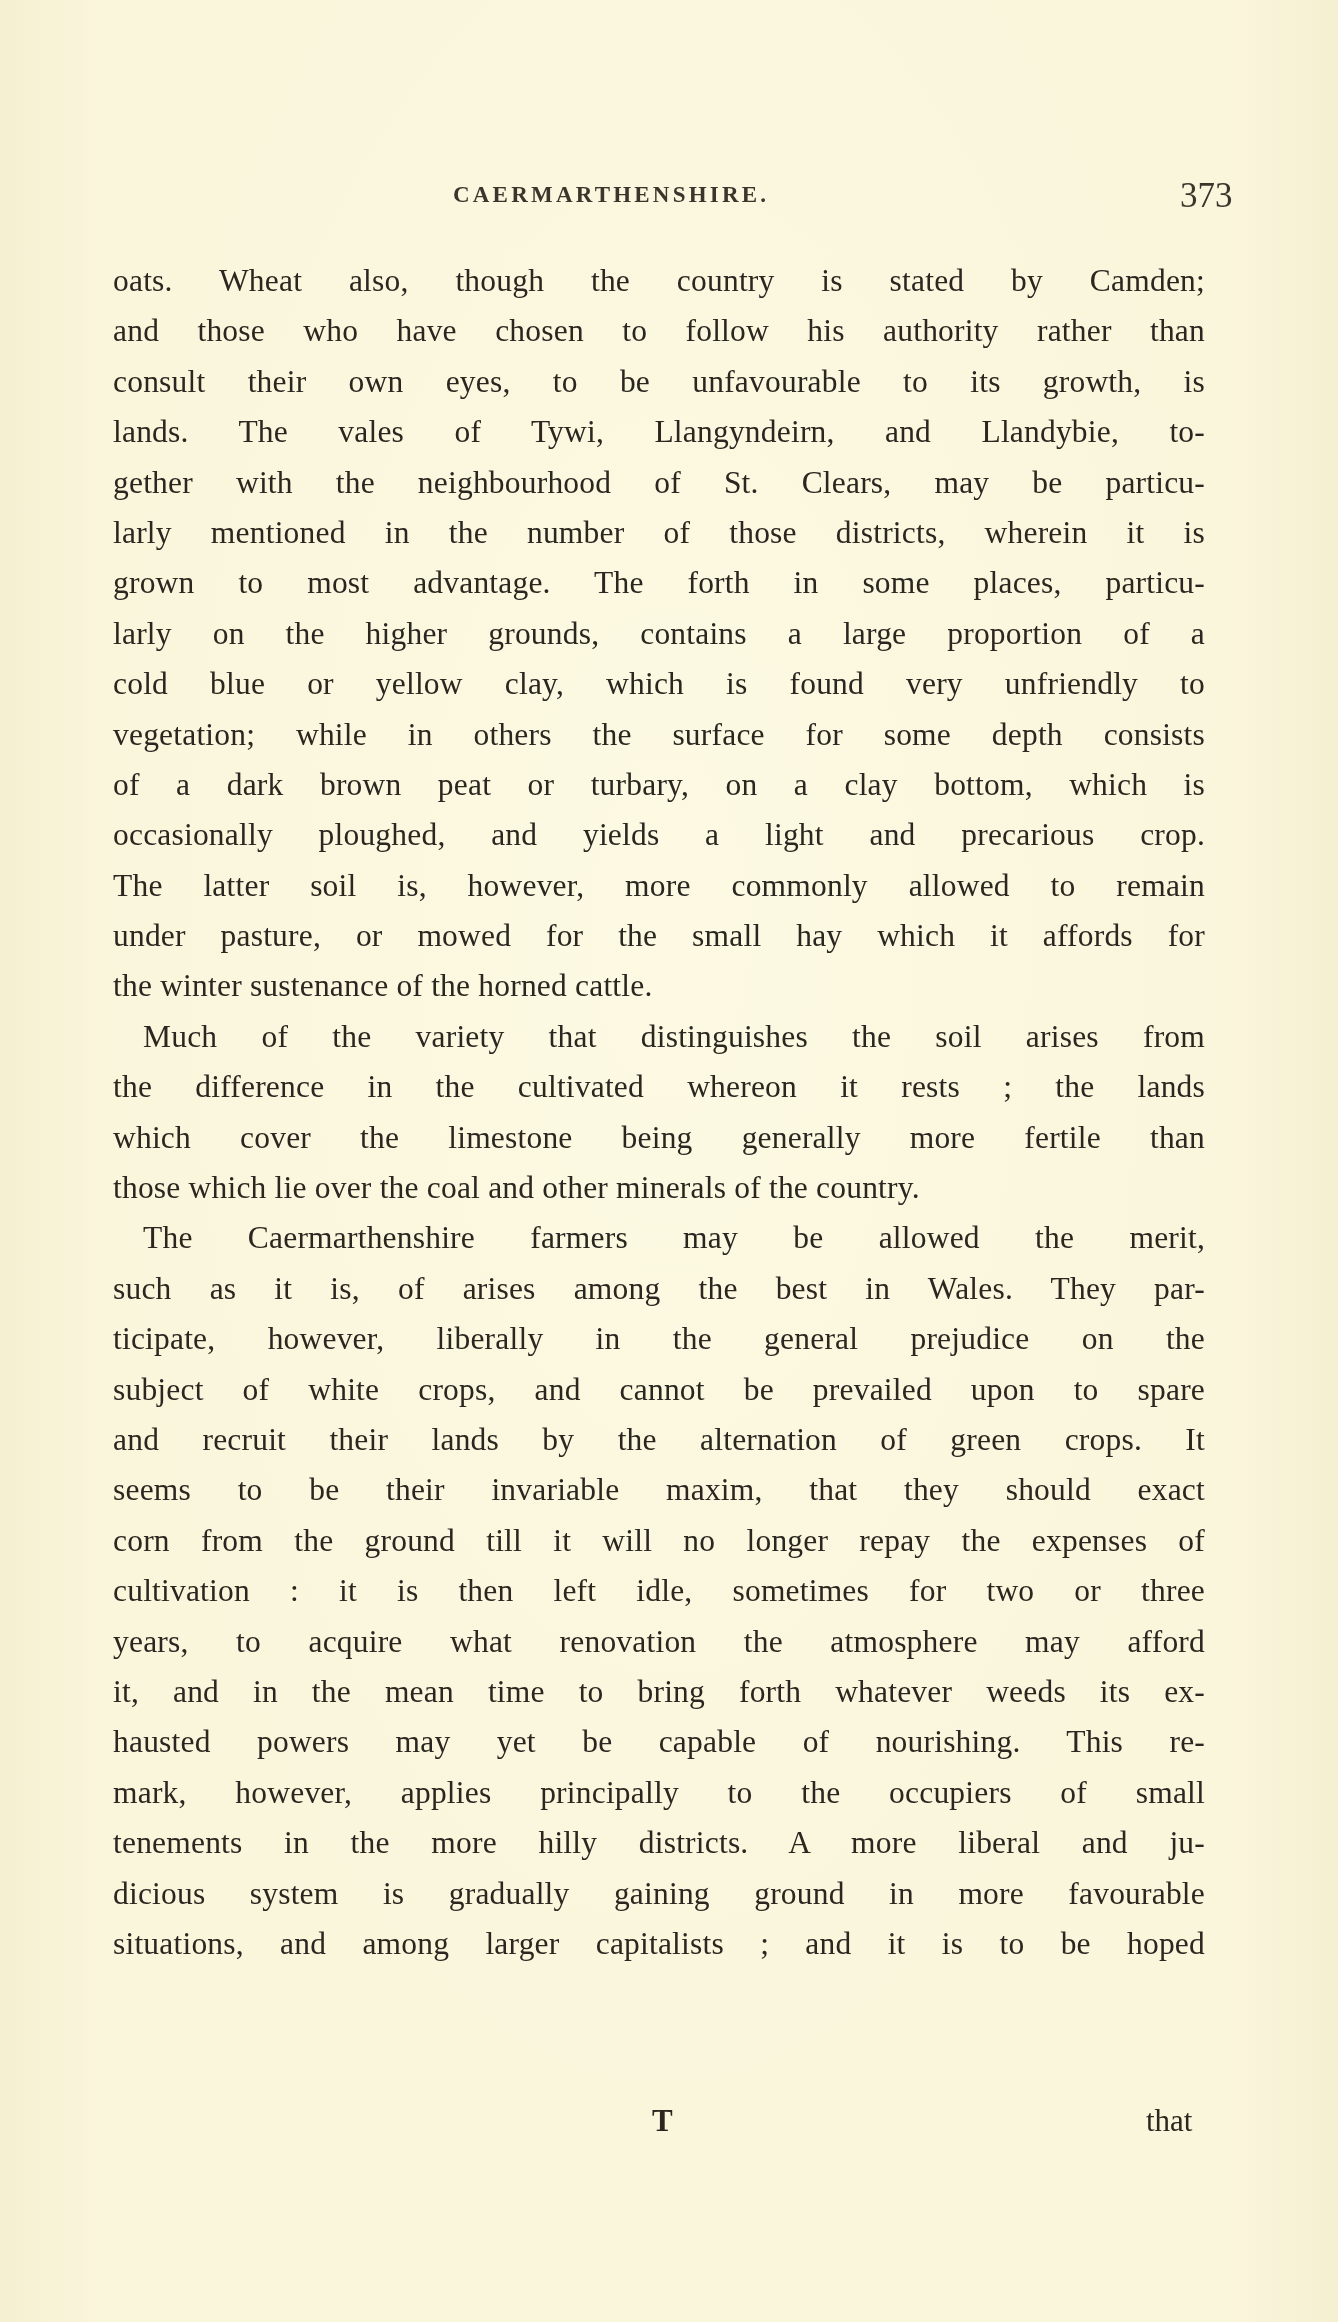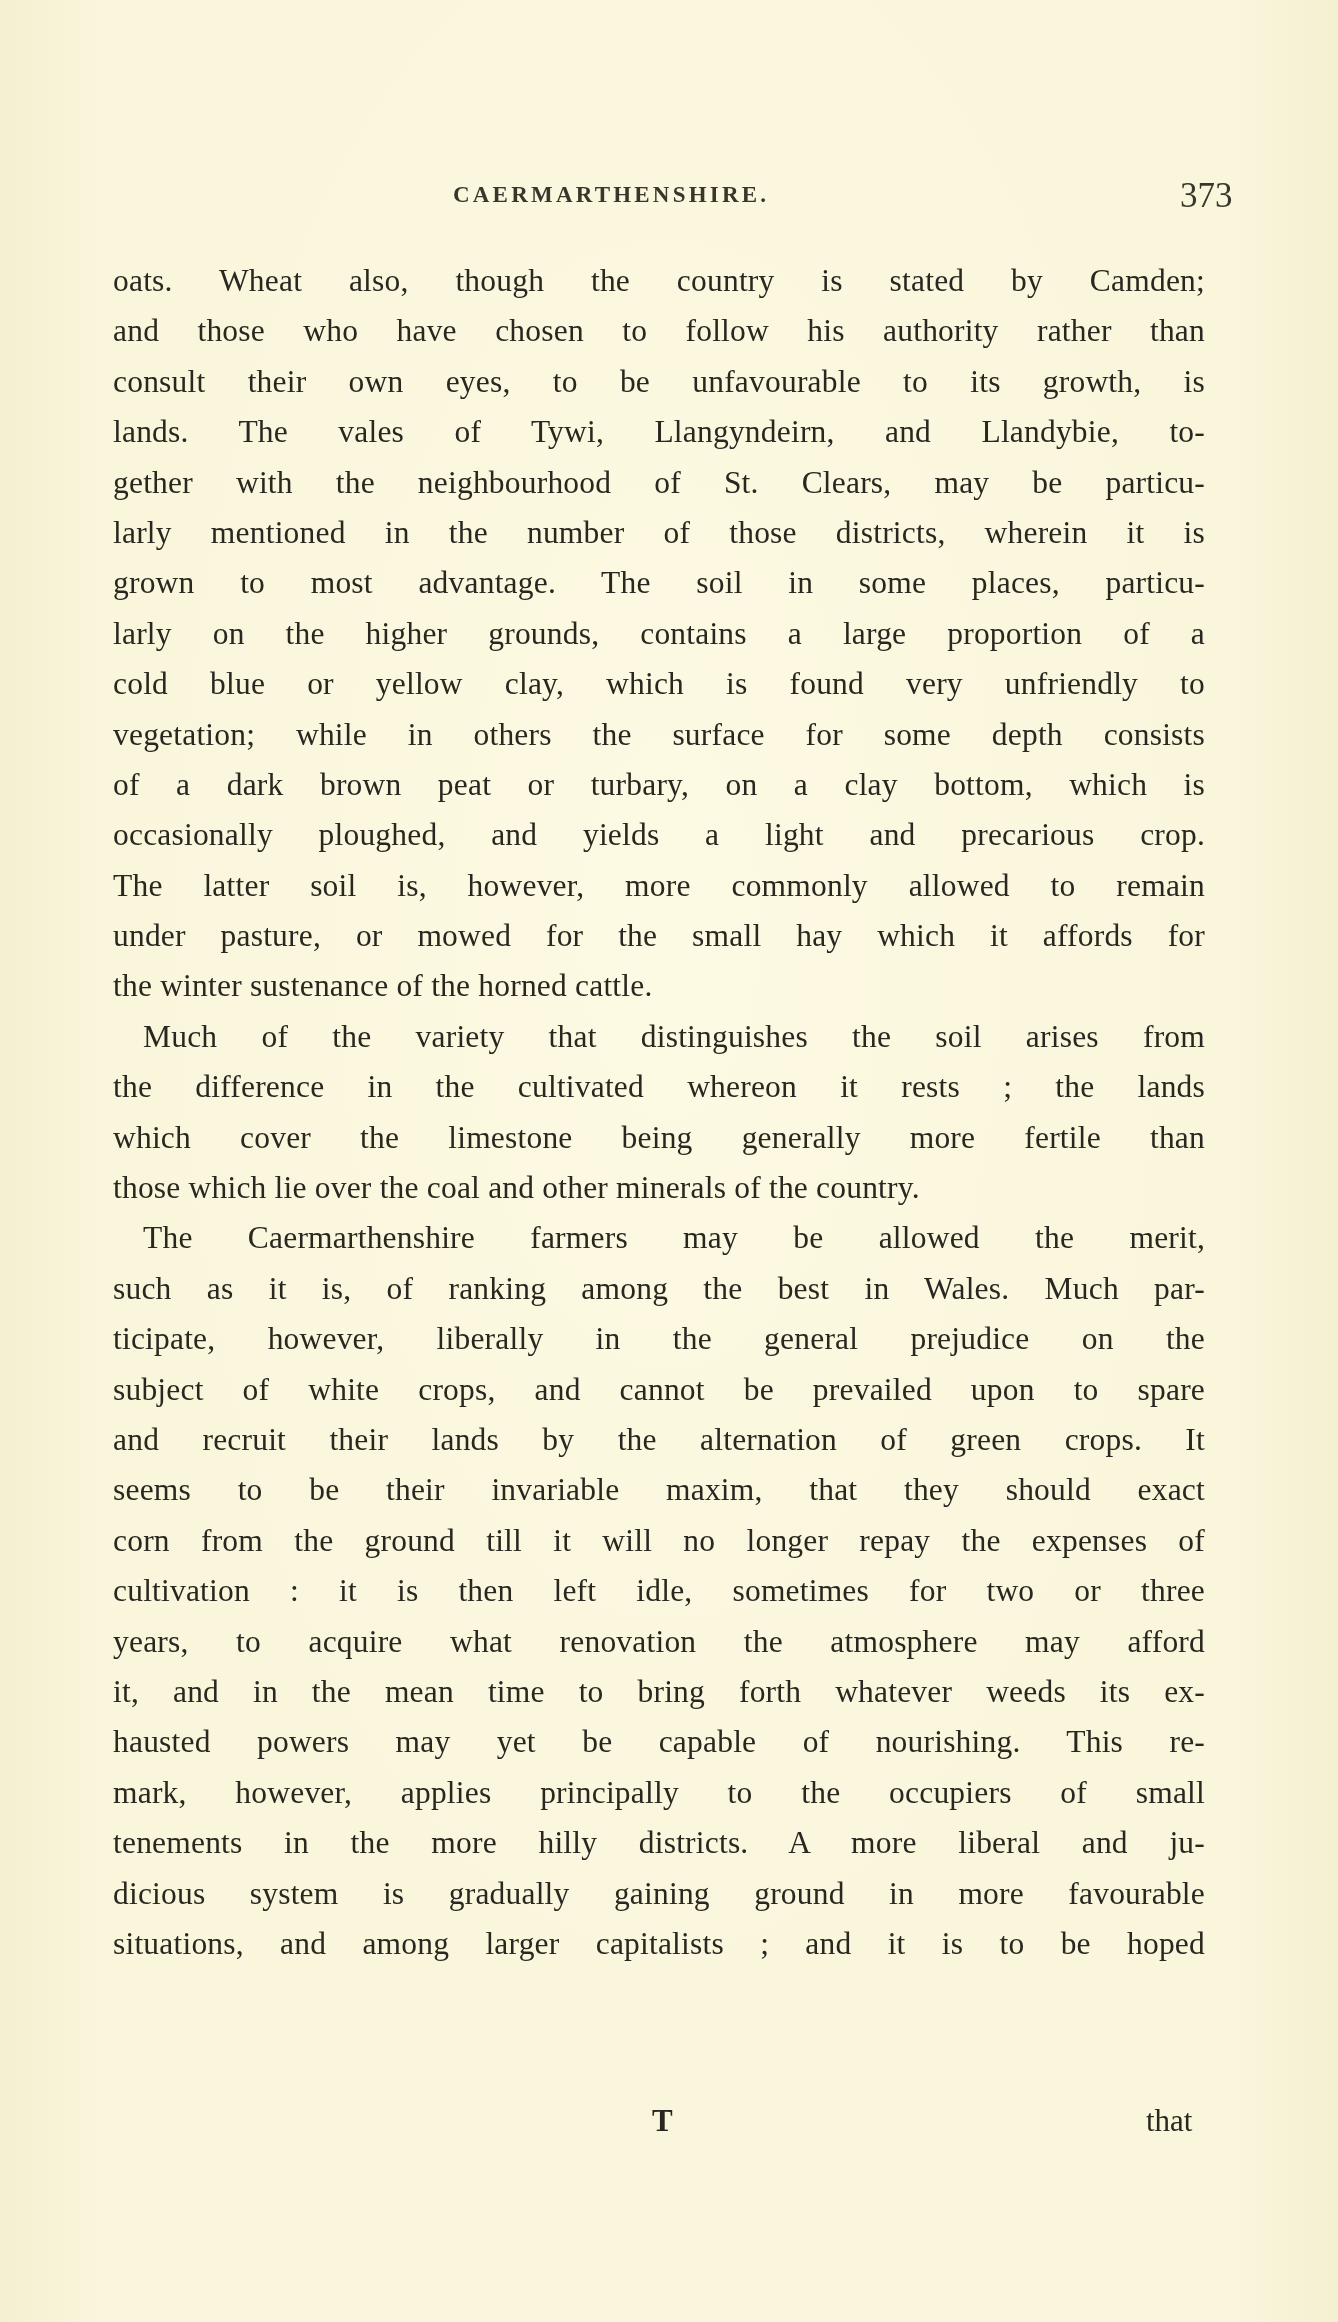--- a/index.html
+++ b/index.html
@@ -101,35 +101,35 @@
   </div>
 
   <div class="body-text" id="body-text">
 
   <span class="line">oats. Wheat also, though the country is stated by Camden;</span>
       <span class="line">and those who have chosen to follow his authority rather than</span>
       <span class="line">consult their own eyes, to be unfavourable to its growth, is</span>
       <span class="line">lands. The vales of Tywi, Llangyndeirn, and Llandybie, to-</span>
       <span class="line">gether with the neighbourhood of St. Clears, may be particu-</span>
       <span class="line">larly mentioned in the number of those districts, wherein it is</span>
-      <span class="line">grown to most advantage. The soil in some places, particu-</span>
+      <span class="line">grown to most advantage. The forth in some places, particu-</span>
       <span class="line">larly on the higher grounds, contains a large proportion of a</span>
       <span class="line">cold blue or yellow clay, which is found very unfriendly to</span>
       <span class="line">vegetation; while in others the surface for some depth consists</span>
       <span class="line">of a dark brown peat or turbary, on a clay bottom, which is</span>
       <span class="line">occasionally ploughed, and yields a light and precarious crop.</span>
       <span class="line">The latter soil is, however, more commonly allowed to remain</span>
       <span class="line">under pasture, or mowed for the small hay which it affords for</span>
       <span class="line last">the winter sustenance of the horned cattle.</span>
       <span class="line indent">Much of the variety that distinguishes the soil arises from</span>
       <span class="line">the difference in the cultivated whereon it rests ; the lands</span>
       <span class="line">which cover the limestone being generally more fertile than</span>
       <span class="line last">those which lie over the coal and other minerals of the country.</span>
       <span class="line indent">The Caermarthenshire farmers may be allowed the merit,</span>
-      <span class="line">such as it is, of ranking among the best in Wales. Much par-</span>
+      <span class="line">such as it is, of arises among the best in Wales. They par-</span>
       <span class="line">ticipate, however, liberally in the general prejudice on the</span>
       <span class="line">subject of white crops, and cannot be prevailed upon to spare</span>
       <span class="line">and recruit their lands by the alternation of green crops. It</span>
       <span class="line">seems to be their invariable maxim, that they should exact</span>
       <span class="line">corn from the ground till it will no longer repay the expenses of</span>
       <span class="line">cultivation : it is then left idle, sometimes for two or three</span>
       <span class="line">years, to acquire what renovation the atmosphere may afford</span>
       <span class="line">it, and in the mean time to bring forth whatever weeds its ex-</span>
       <span class="line">hausted powers may yet be capable of nourishing. This re-</span>
       <span class="line">mark, however, applies principally to the occupiers of small</span>

